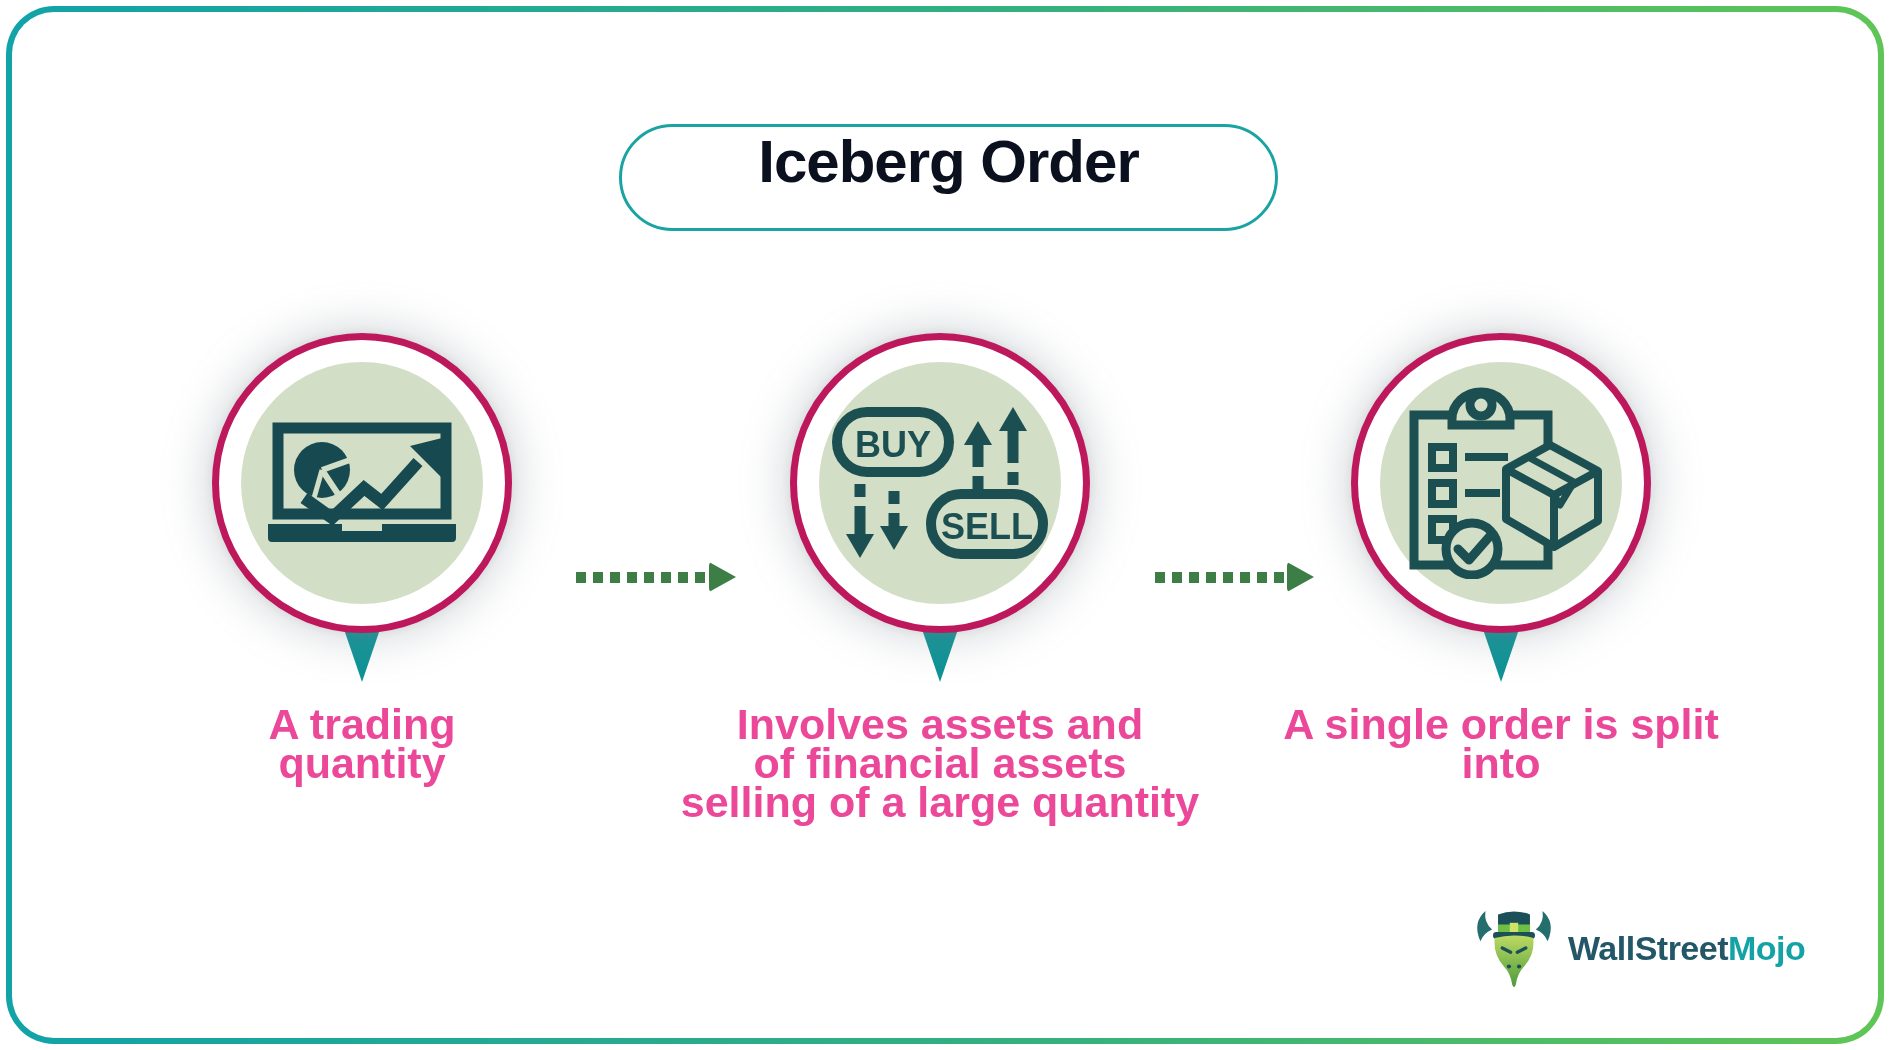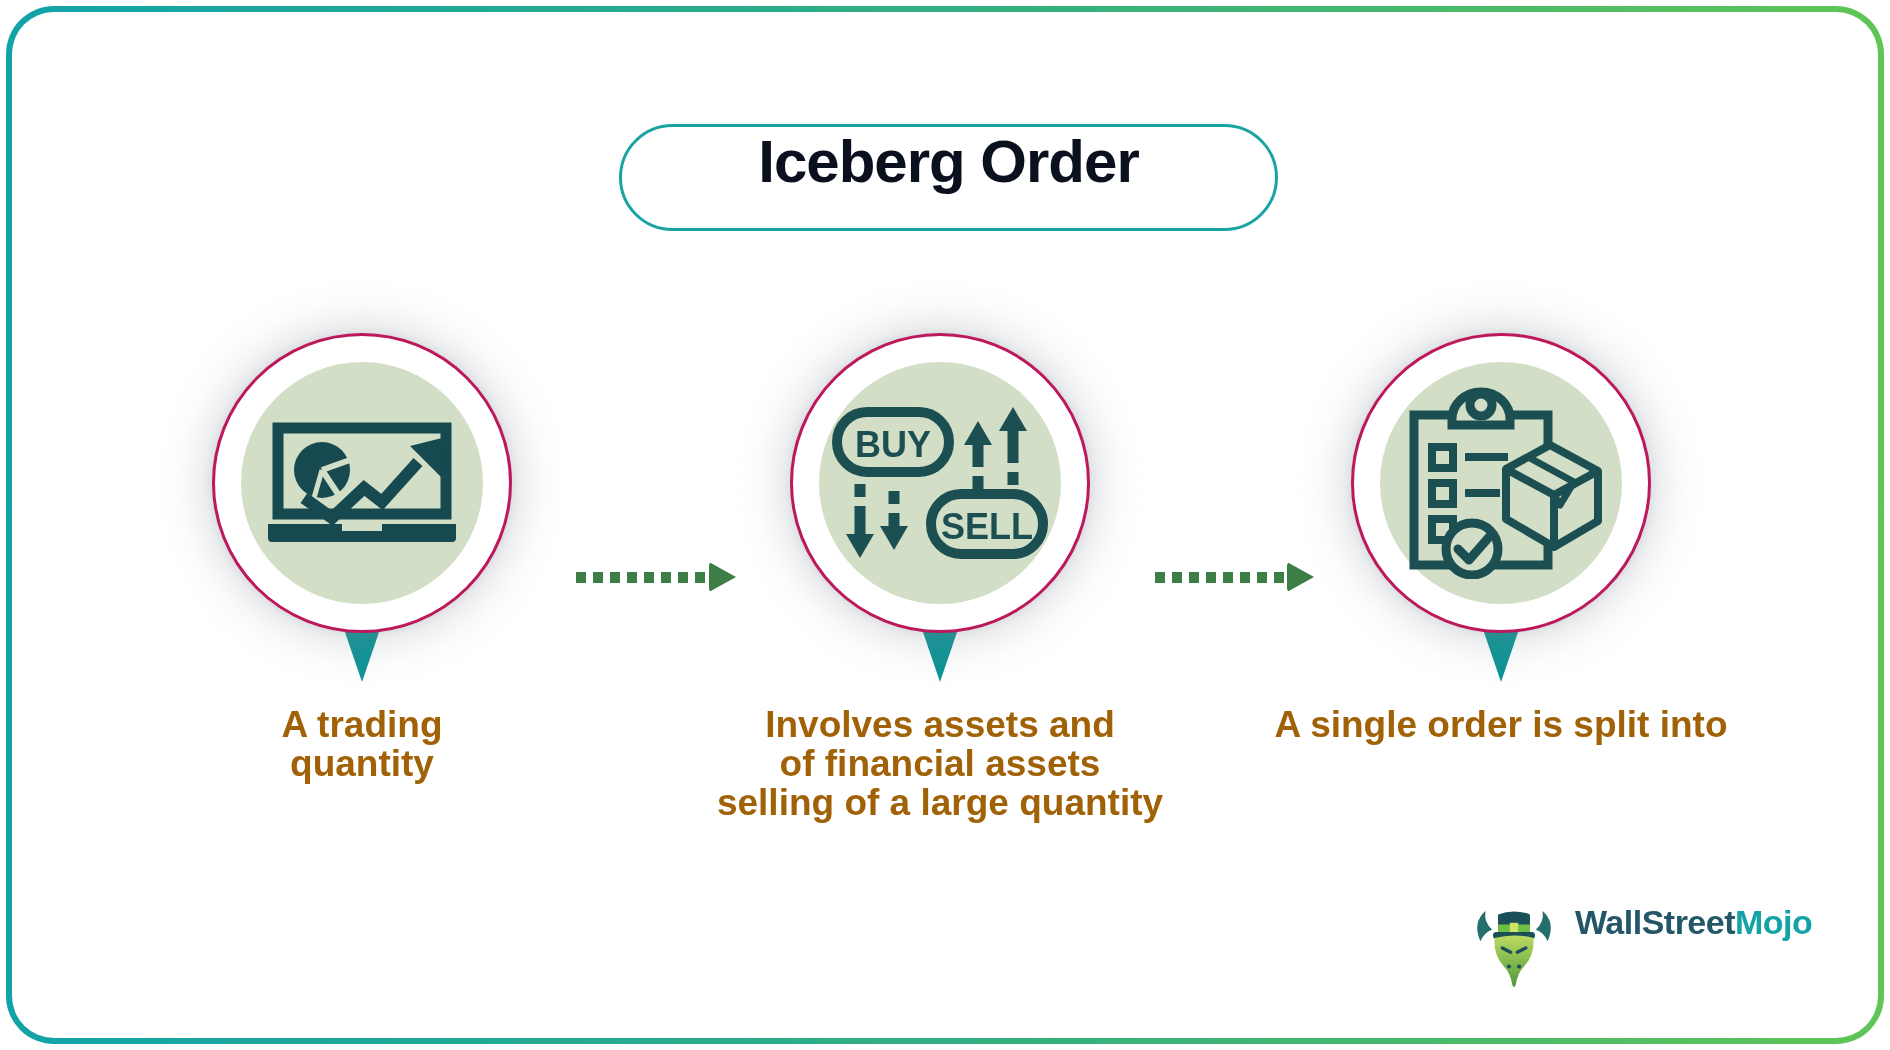--- a/index.html
+++ b/index.html
@@ -13,21 +13,21 @@
   .frame-inner { width:100%; height:100%; border-radius:42px; background:#ffffff; }
 
   
   .title-pill { position:absolute; left:619px; top:112px; width:659px; height:107px;
                 border:3px solid #1AA3A3; border-radius:54px; background:#fff;
                 display:flex; justify-content:center; z-index:3;margin-top:12px; }
   .title-pill h1 { font-size:60px; font-weight:bold; color:#0B101E; letter-spacing:-1px; }
 
   
   .circle { position:absolute; width:300px; height:300px; border-radius:50%;
-            background:#ffffff; border:3px solid #be185d; z-index:2;
+            background:#ffffff; border:7px solid #be185d; z-index:2;
             box-shadow:0 0 42px 10px rgba(125,135,145,.28), 0 0 10px rgba(125,135,145,.18);
             display:flex; align-items:center; justify-content:center; }
   .inner-circle { position:absolute; left:50%; top:50%; transform:translate(-50%,-50%);
                   width:242px; height:242px; border-radius:50%; background:#D3DEC6; }
   .circle svg.step-icon { position:relative; z-index:2; }
   .c1 { left:212px; top:333px; }
   .c2 { left:790px; top:333px; }
   .c3 { left:1351px; top:333px; }
 
   
@@ -44,27 +44,27 @@
   .dots-1 { left:576px; width:132px; }
   .dots-2 { left:1155px; width:131px; }
   .arrow-head { position:absolute; width:0; height:0; top:562px;
                 border-top:15px solid transparent; border-bottom:15px solid transparent;
                 border-left:27px solid #3C7E46; border-radius:4px; }
   .ah-1 { left:709px; }
   .ah-2 { left:1287px; }
 
   
   .caption { position:absolute; top:705px; width:520px; text-align:center;
-             color:#a16207; font-weight:bold; font-size:37px; line-height:39px; }
+             color:#ec4899; font-weight:bold; font-size:43px; line-height:39px; }
   .cap1 { left:102px; }
   .cap2 { left:680px; }
   .cap3 { left:1241px; }
 
   
-  .brand { position:absolute; left:1472px; top:903px; display:flex; align-items:flex-start; gap:19px; z-index:3; }
+  .brand { position:absolute; left:1472px; top:903px; display:flex; align-items:center; gap:12px; z-index:3; }
   .brand-text { font-size:34px; font-weight:bold; letter-spacing:-0.5px; }
   .brand-part1 { color:#235767; }
   .brand-part2 { color:#13A2A6; }
 </style>
 </head>
 <body>
 
 <div class="canvas">
 
   <div class="frame">

